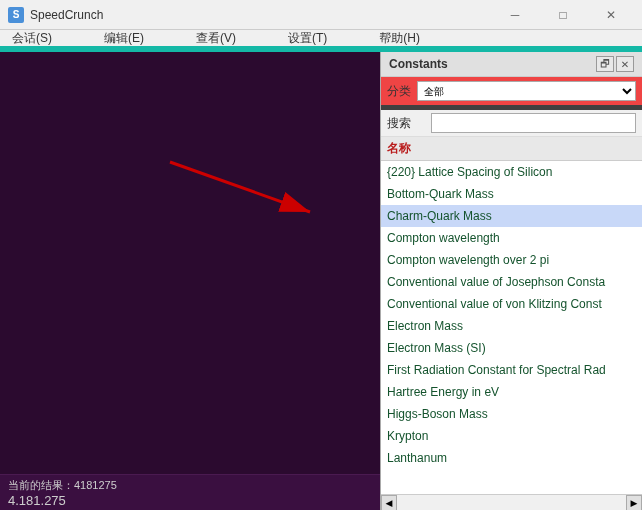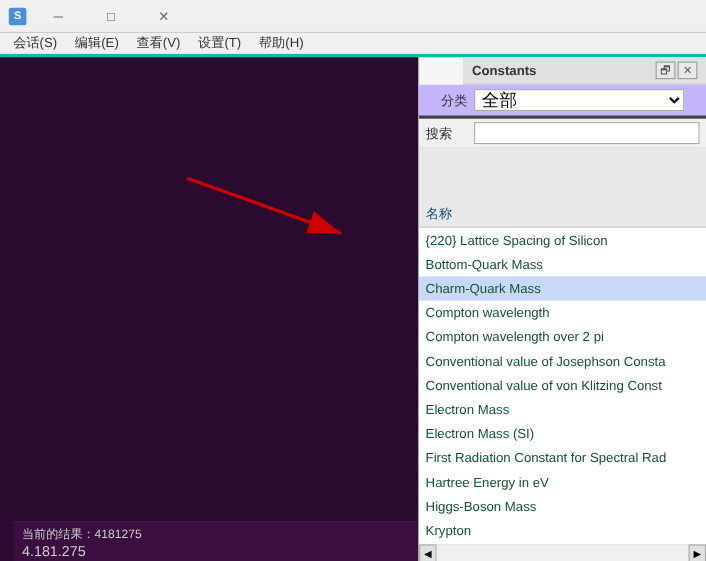--- a/index.html
+++ b/index.html
@@ -57,21 +57,22 @@
       color: #666;
     }
 
     
     #menubar {
       background: #f0f0f0;
       height: 22px;
       display: flex;
       align-items: center;
       padding: 0 4px;
-      border-bottom: 3px solid #14b8a6;
+      border-bottom: 6px solid #14b8a6;
+      gap: 36px;
     }
     .menu-item {
       padding: 2px 8px;
       font-size: 12px;
       color: #333;
       cursor: pointer;
       border-radius: 2px;
     }
 
     
@@ -88,21 +89,21 @@
       display: flex;
       flex-direction: column;
       justify-content: flex-end;
       padding: 8px;
     }
 
     
     #statusbar {
       position: absolute;
       bottom: 0;
-      left: 12px;
+      left: 0;
       right: 0;
       height: 36px;
       background: #3a0f40;
       border-top: 1px solid #4a1a50;
       display: flex;
       flex-direction: column;
       justify-content: center;
       padding: 2px 8px;
     }
     #status-label {
@@ -122,21 +123,20 @@
       display: flex;
       flex-direction: column;
     }
     #panel-header {
       background: #e0e0e0;
       padding: 4px 8px;
       display: flex;
       align-items: center;
       justify-content: space-between;
       border-bottom: 1px solid #ccc;
-      margin-left: 40px;
     }
     #panel-title {
       font-size: 12px;
       font-weight: bold;
       color: #333;
     }
     #panel-controls {
       display: flex;
       gap: 2px;
     }
@@ -150,34 +150,34 @@
       align-items: center;
       justify-content: center;
       font-size: 10px;
       color: #555;
     }
 
     
     #filter-row {
       display: flex;
       align-items: center;
-      padding: 4px 20px;
+      padding: 4px 6px;
       gap: 6px;
-      border-bottom: 3px solid #404040;
-      background: #c4b5fd;
+      border-bottom: 5px solid #404040;
+      background: #ef4444;
     }
     .filter-label {
       font-size: 12px;
       color: #333;
       white-space: nowrap;
     }
     .filter-select {
       flex: 1;
       height: 20px;
-      font-size: 16px;
+      font-size: 10px;
       border: 1px solid #aaa;
       background: white;
       padding: 0 2px;
     }
 
     
     #search-row {
       display: flex;
       align-items: center;
       padding: 3px 6px;
@@ -201,23 +201,22 @@
     
     #col-header {
       background: #e8e8e8;
       padding: 3px 6px;
       border-bottom: 1px solid #ccc;
       display: flex;
       align-items: center;
     }
     #col-name {
       font-size: 12px;
-      color: #0c4a6e;
-      font-weight: normal;
-      margin-top: 48px;
+      color: #b91c1c;
+      font-weight: bold;
     }
 
     
     #constants-list {
       flex: 1;
       overflow-y: auto;
       overflow-x: hidden;
       background: white;
     }
     .list-item {
@@ -283,20 +282,21 @@
       pointer-events: none;
     }
   </style>
 </head>
 <body>
 
 <div id="titlebar">
   <div id="titlebar-icon">
     <span>S</span>
   </div>
+  <span id="titlebar-title">SpeedCrunch</span>
   <div id="titlebar-controls">
     <button class="title-btn">─</button>
     <button class="title-btn">□</button>
     <button class="title-btn close">✕</button>
   </div>
 </div>
 
 <div id="menubar">
 <div class="menu-item">会话(S)</div>
     <div class="menu-item">编辑(E)</div>

